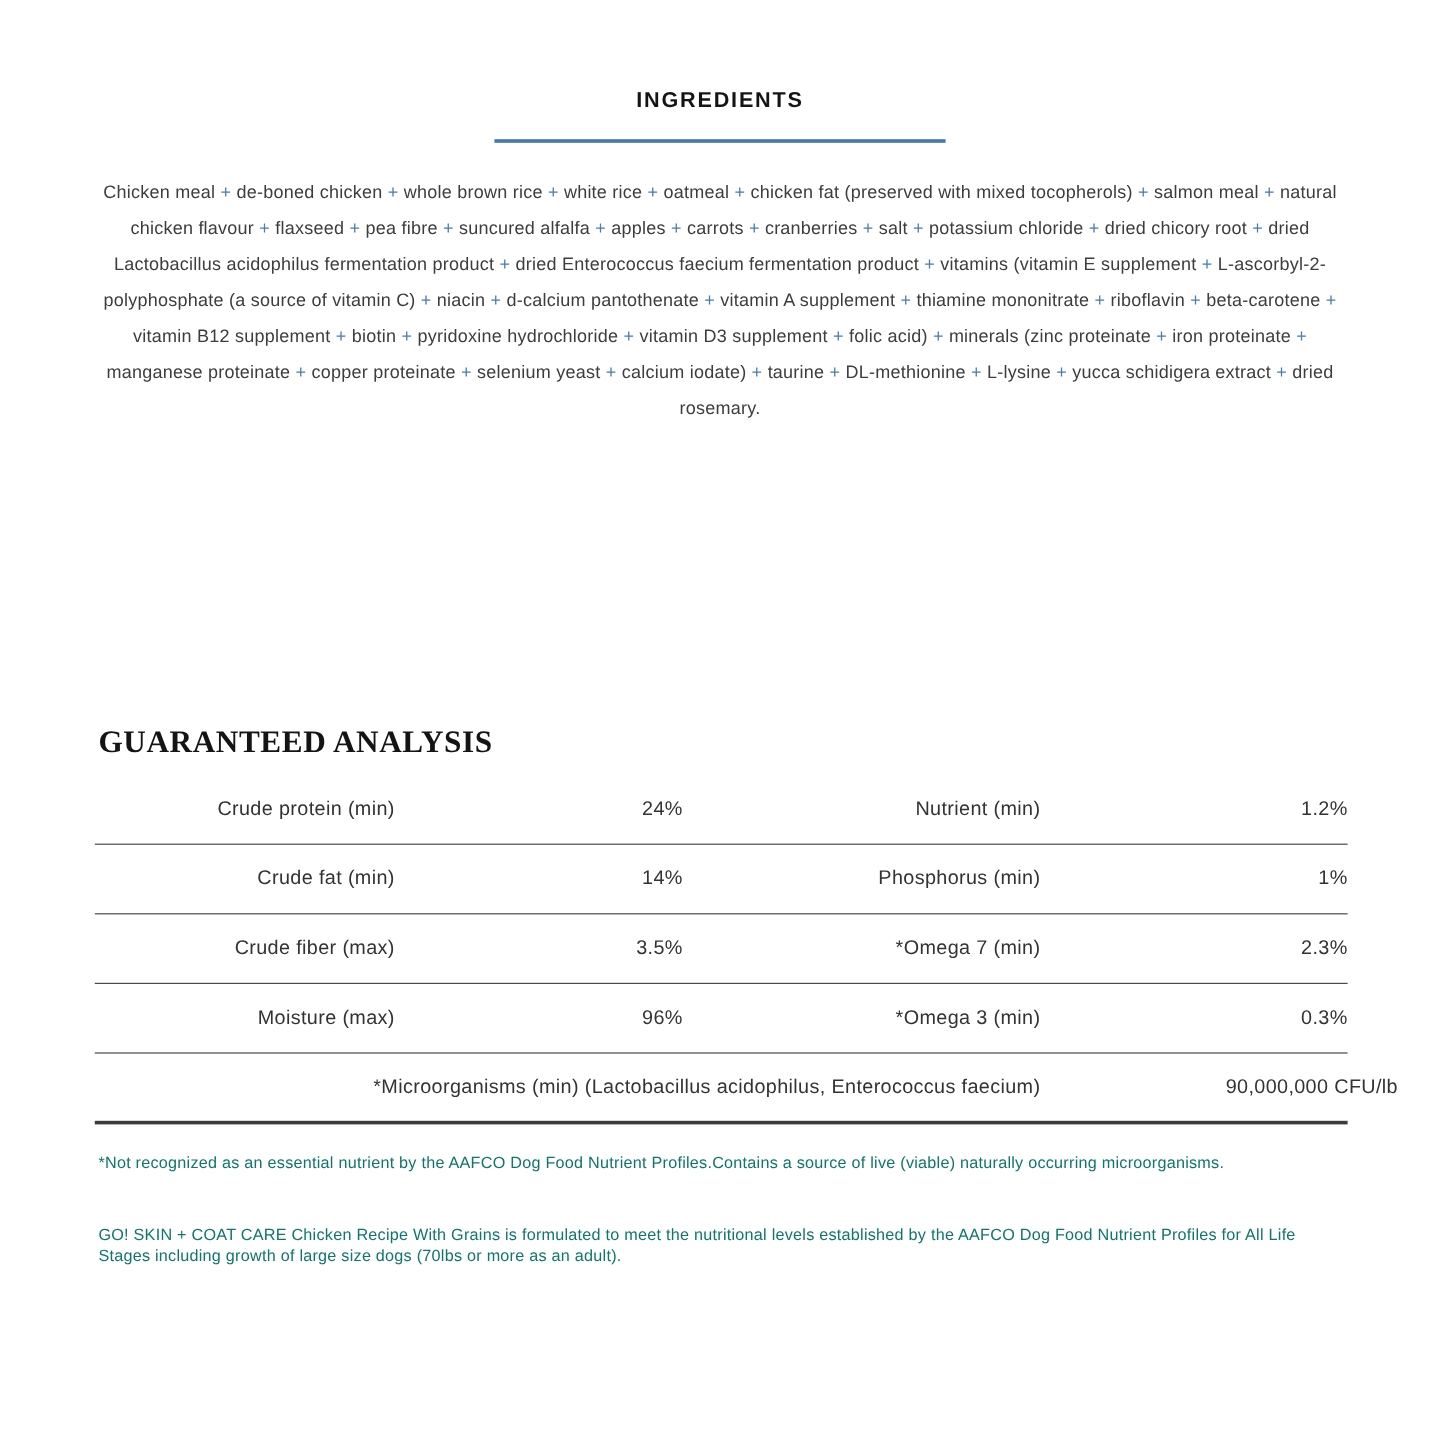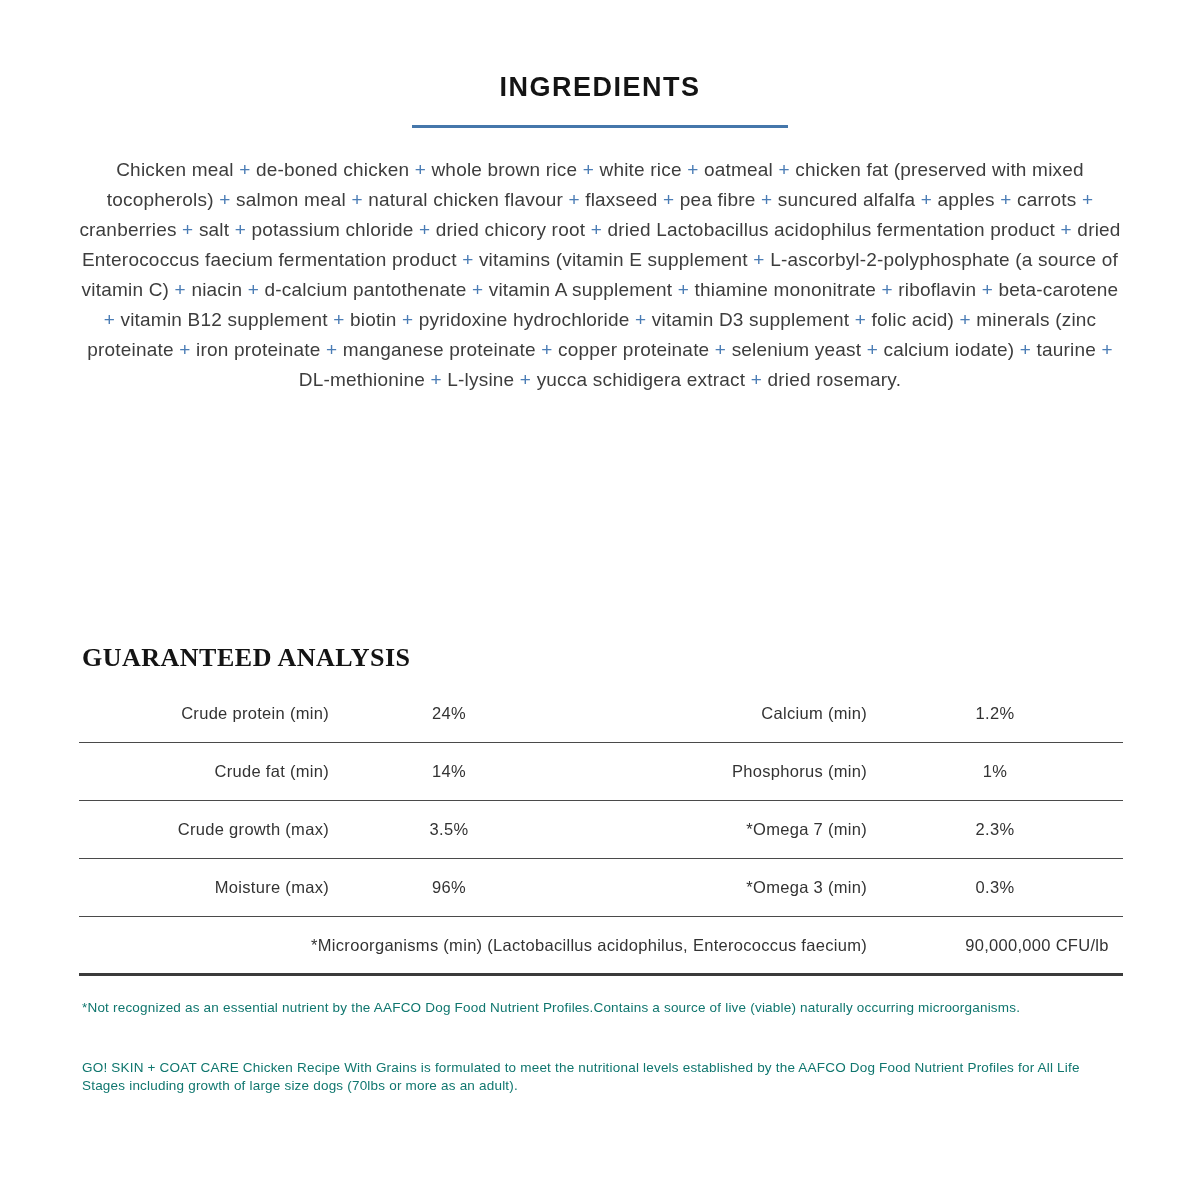--- a/index.html
+++ b/index.html
@@ -12,37 +12,37 @@
     height: 1200px;
     font-family: "Liberation Sans", "DejaVu Sans", sans-serif;
     color: #3d3d3d;
     overflow: hidden;
   }
   .ingredients-header {
     margin-top: 74px;
     text-align: center;
   }
   .ingredients-title {
-    font-size: 27px;
+    font-size: 18px;
     font-weight: 800;
     letter-spacing: 1.5px;
     color: #141414;
     line-height: 1;
   }
   .title-rule {
     width: 376px;
     height: 3px;
     background: #4577ab;
     margin: 24px auto 0 auto;
   }
   .ingredients-text {
     width: 1046px;
     margin: 27px auto 0 auto;
     text-align: center;
-    font-size: 19px;
+    font-size: 15px;
     line-height: 30px;
     letter-spacing: 0.2px;
     color: #3d3d3d;
   }
   .ingredients-text .plus {
     color: #4a7cb5;
   }
   .analysis-title {
     margin: 250px 0 0 82px;
     font-size: 26px;
@@ -70,21 +70,21 @@
     grid-template-columns: 788px 256px;
     height: 56px;
     border-bottom: 3px solid #3b3b3b;
     gap: 42px;
   }
   .cell-label {
     padding-left: 3px;
     text-align: right;
   }
   .cell-value {
-    text-align: center;
+    text-align: right;
   }
   .footnote {
     margin-left: 82px;
     width: 1042px;
     font-size: 13.5px;
     line-height: 18.5px;
     letter-spacing: 0.2px;
     color: #0f766e;
   }
   .footnote-1 { margin-top: 23px; }
@@ -99,31 +99,31 @@
 </div>
 
 <p class="ingredients-text">Chicken meal<span class="plus"> + </span>de-boned chicken<span class="plus"> + </span>whole brown rice<span class="plus"> + </span>white rice<span class="plus"> + </span>oatmeal<span class="plus"> + </span>chicken fat (preserved with mixed tocopherols)<span class="plus"> + </span>salmon meal<span class="plus"> + </span>natural chicken flavour<span class="plus"> + </span>flaxseed<span class="plus"> + </span>pea fibre<span class="plus"> + </span>suncured alfalfa<span class="plus"> + </span>apples<span class="plus"> + </span>carrots<span class="plus"> + </span>cranberries<span class="plus"> + </span>salt<span class="plus"> + </span>potassium chloride<span class="plus"> + </span>dried chicory root<span class="plus"> + </span>dried Lactobacillus acidophilus fermentation product<span class="plus"> + </span>dried Enterococcus faecium fermentation product<span class="plus"> + </span>vitamins (vitamin E supplement<span class="plus"> + </span>L-ascorbyl-2-polyphosphate (a source of vitamin C)<span class="plus"> + </span>niacin<span class="plus"> + </span>d-calcium pantothenate<span class="plus"> + </span>vitamin A supplement<span class="plus"> + </span>thiamine mononitrate<span class="plus"> + </span>riboflavin<span class="plus"> + </span>beta-carotene<span class="plus"> + </span>vitamin B12 supplement<span class="plus"> + </span>biotin<span class="plus"> + </span>pyridoxine hydrochloride<span class="plus"> + </span>vitamin D3 supplement<span class="plus"> + </span>folic acid)<span class="plus"> + </span>minerals (zinc proteinate<span class="plus"> + </span>iron proteinate<span class="plus"> + </span>manganese proteinate<span class="plus"> + </span>copper proteinate<span class="plus"> + </span>selenium yeast<span class="plus"> + </span>calcium iodate)<span class="plus"> + </span>taurine<span class="plus"> + </span>DL-methionine<span class="plus"> + </span>L-lysine<span class="plus"> + </span>yucca schidigera extract<span class="plus"> + </span>dried rosemary.</p>
 
 <div class="analysis-title">GUARANTEED ANALYSIS</div>
 
 <div class="analysis-table">
   <div class="analysis-row">
     <div class="cell-label">Crude protein (min)</div>
     <div class="cell-value">24%</div>
-    <div class="cell-label">Calcium (min)</div>
+    <div class="cell-label">Nutrient (min)</div>
     <div class="cell-value">1.2%</div>
   </div>
   <div class="analysis-row">
     <div class="cell-label">Crude fat (min)</div>
     <div class="cell-value">14%</div>
     <div class="cell-label">Phosphorus (min)</div>
     <div class="cell-value">1%</div>
   </div>
   <div class="analysis-row">
-    <div class="cell-label">Crude growth (max)</div>
+    <div class="cell-label">Crude fiber (max)</div>
     <div class="cell-value">3.5%</div>
     <div class="cell-label">*Omega 7 (min)</div>
     <div class="cell-value">2.3%</div>
   </div>
   <div class="analysis-row">
     <div class="cell-label">Moisture (max)</div>
     <div class="cell-value">96%</div>
     <div class="cell-label">*Omega 3 (min)</div>
     <div class="cell-value">0.3%</div>
   </div>

